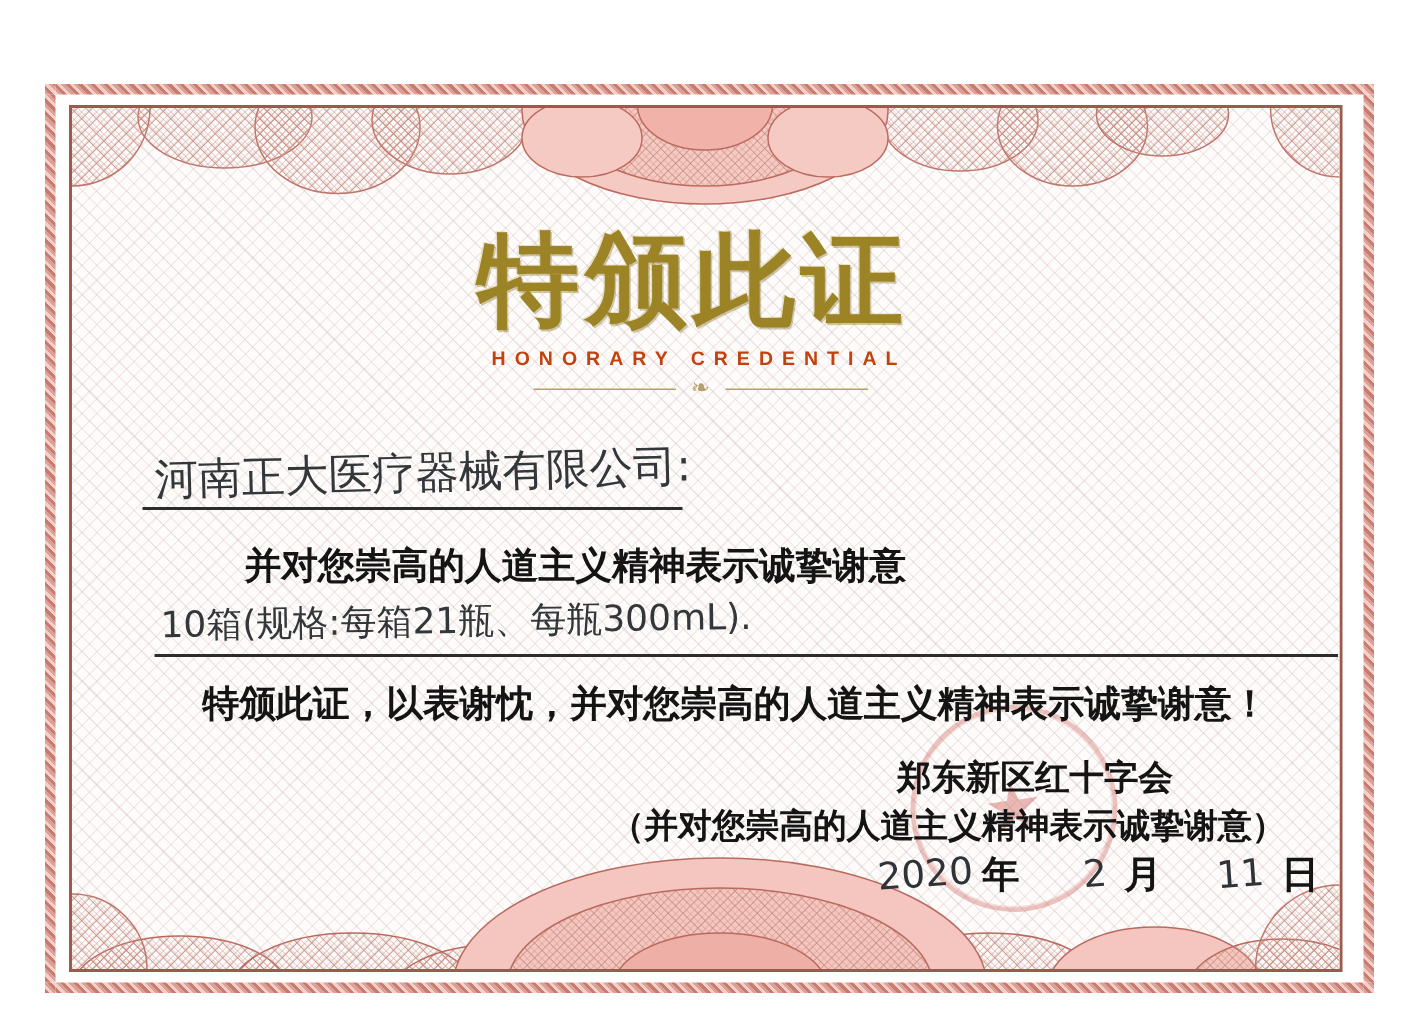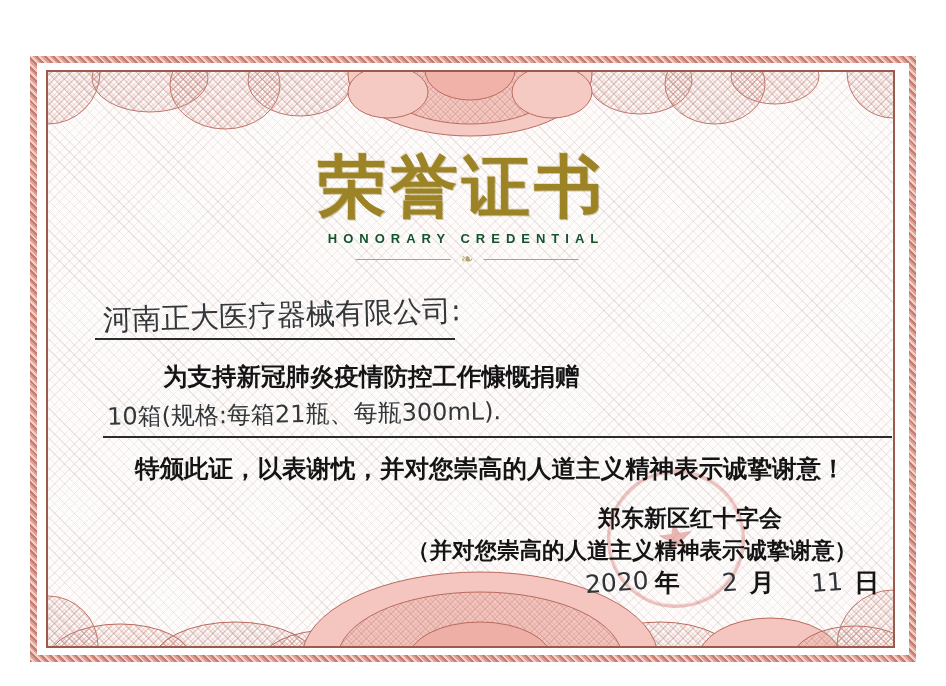--- a/index.html
+++ b/index.html
@@ -31,21 +31,21 @@
   }
   .lace{position:absolute;left:0;top:0;pointer-events:none;}
   .content{position:absolute;left:0;top:0;width:946px;height:686px;}
   .abs{position:absolute;}
   .title{
     font-size:68px;font-weight:700;letter-spacing:4px;color:#9c8326;white-space:nowrap;
     text-shadow:1px 1px 0 rgba(120,95,20,0.35), -1px -1px 0 rgba(200,180,110,0.35);
     transform:translateX(-50%);
   }
   .subtitle{
-    font-size:13px;font-weight:600;letter-spacing:6px;color:#14532d;white-space:nowrap;
+    font-size:13px;font-weight:600;letter-spacing:6px;color:#c2410c;white-space:nowrap;
     transform:translateX(-50%);font-family:"Liberation Sans","DejaVu Sans",sans-serif;
   }
   .divider{display:flex;align-items:center;gap:10px;transform:translateX(-50%);color:#b3a06a;}
   .divider .dline{width:95px;height:0;border-top:1.5px solid #b3a06a;}
   .divider .orn{font-size:15px;line-height:1;color:#b3a06a;}
   .handw{
     font-family:"DejaVu Sans","Liberation Sans",sans-serif;
     color:#33373a;font-size:27px;white-space:nowrap;
   }
   .uline{border-bottom:2px solid #2c2c2c;display:inline-block;box-sizing:border-box;}
@@ -117,33 +117,33 @@
       </g>
     </g>
   </svg>
 
   <div class="content">
 
     <div class="seal" style="left:607px;top:470px;width:132px;height:132px;">
       <span class="star">★</span>
     </div>
 
-    <div class="abs title" style="left:462px;top:142px;">荣誉证书</div>
+    <div class="abs title" style="left:462px;top:142px;">特颁此证</div>
     <div class="abs subtitle" style="left:466px;top:231px;">HONORARY CREDENTIAL</div>
     <div class="abs divider" style="left:467px;top:252px;">
       <span class="dline"></span>
       <span class="orn">❧</span>
       <span class="dline"></span>
     </div>
 
     <div class="abs uline" style="left:95px;top:296px;width:360px;height:44px;">
       <span class="handw" style="display:inline-block;font-size:29px;transform:rotate(-1.5deg);margin-left:8px;">河南正大医疗器械有限公司:</span>
     </div>
 
-    <div class="abs printed" style="left:163px;top:360px;font-size:24.5px;">为支持新冠肺炎疫情防控工作慷慨捐赠</div>
+    <div class="abs printed" style="left:163px;top:360px;font-size:24.5px;">并对您崇高的人道主义精神表示诚挚谢意</div>
 
     <div class="abs uline" style="left:103px;top:398px;width:789px;height:40px;">
       <span class="handw" style="display:inline-block;font-size:24px;transform:rotate(-0.8deg);margin-left:4px;">10箱(规格:每箱21瓶、每瓶300mL).</span>
     </div>
 
     <div class="abs printed" style="left:690px;top:503px;font-size:23px;transform:translateX(-50%);">郑东新区红十字会</div>
 
     <div class="abs printed" style="left:135px;top:452px;font-size:24.5px;">特颁此证，以表谢忱，并对您崇高的人道主义精神表示诚挚谢意！</div>
     <div class="abs printed" style="left:632px;top:535px;font-size:22.5px;transform:translateX(-50%);">（并对您崇高的人道主义精神表示诚挚谢意）</div>
 

